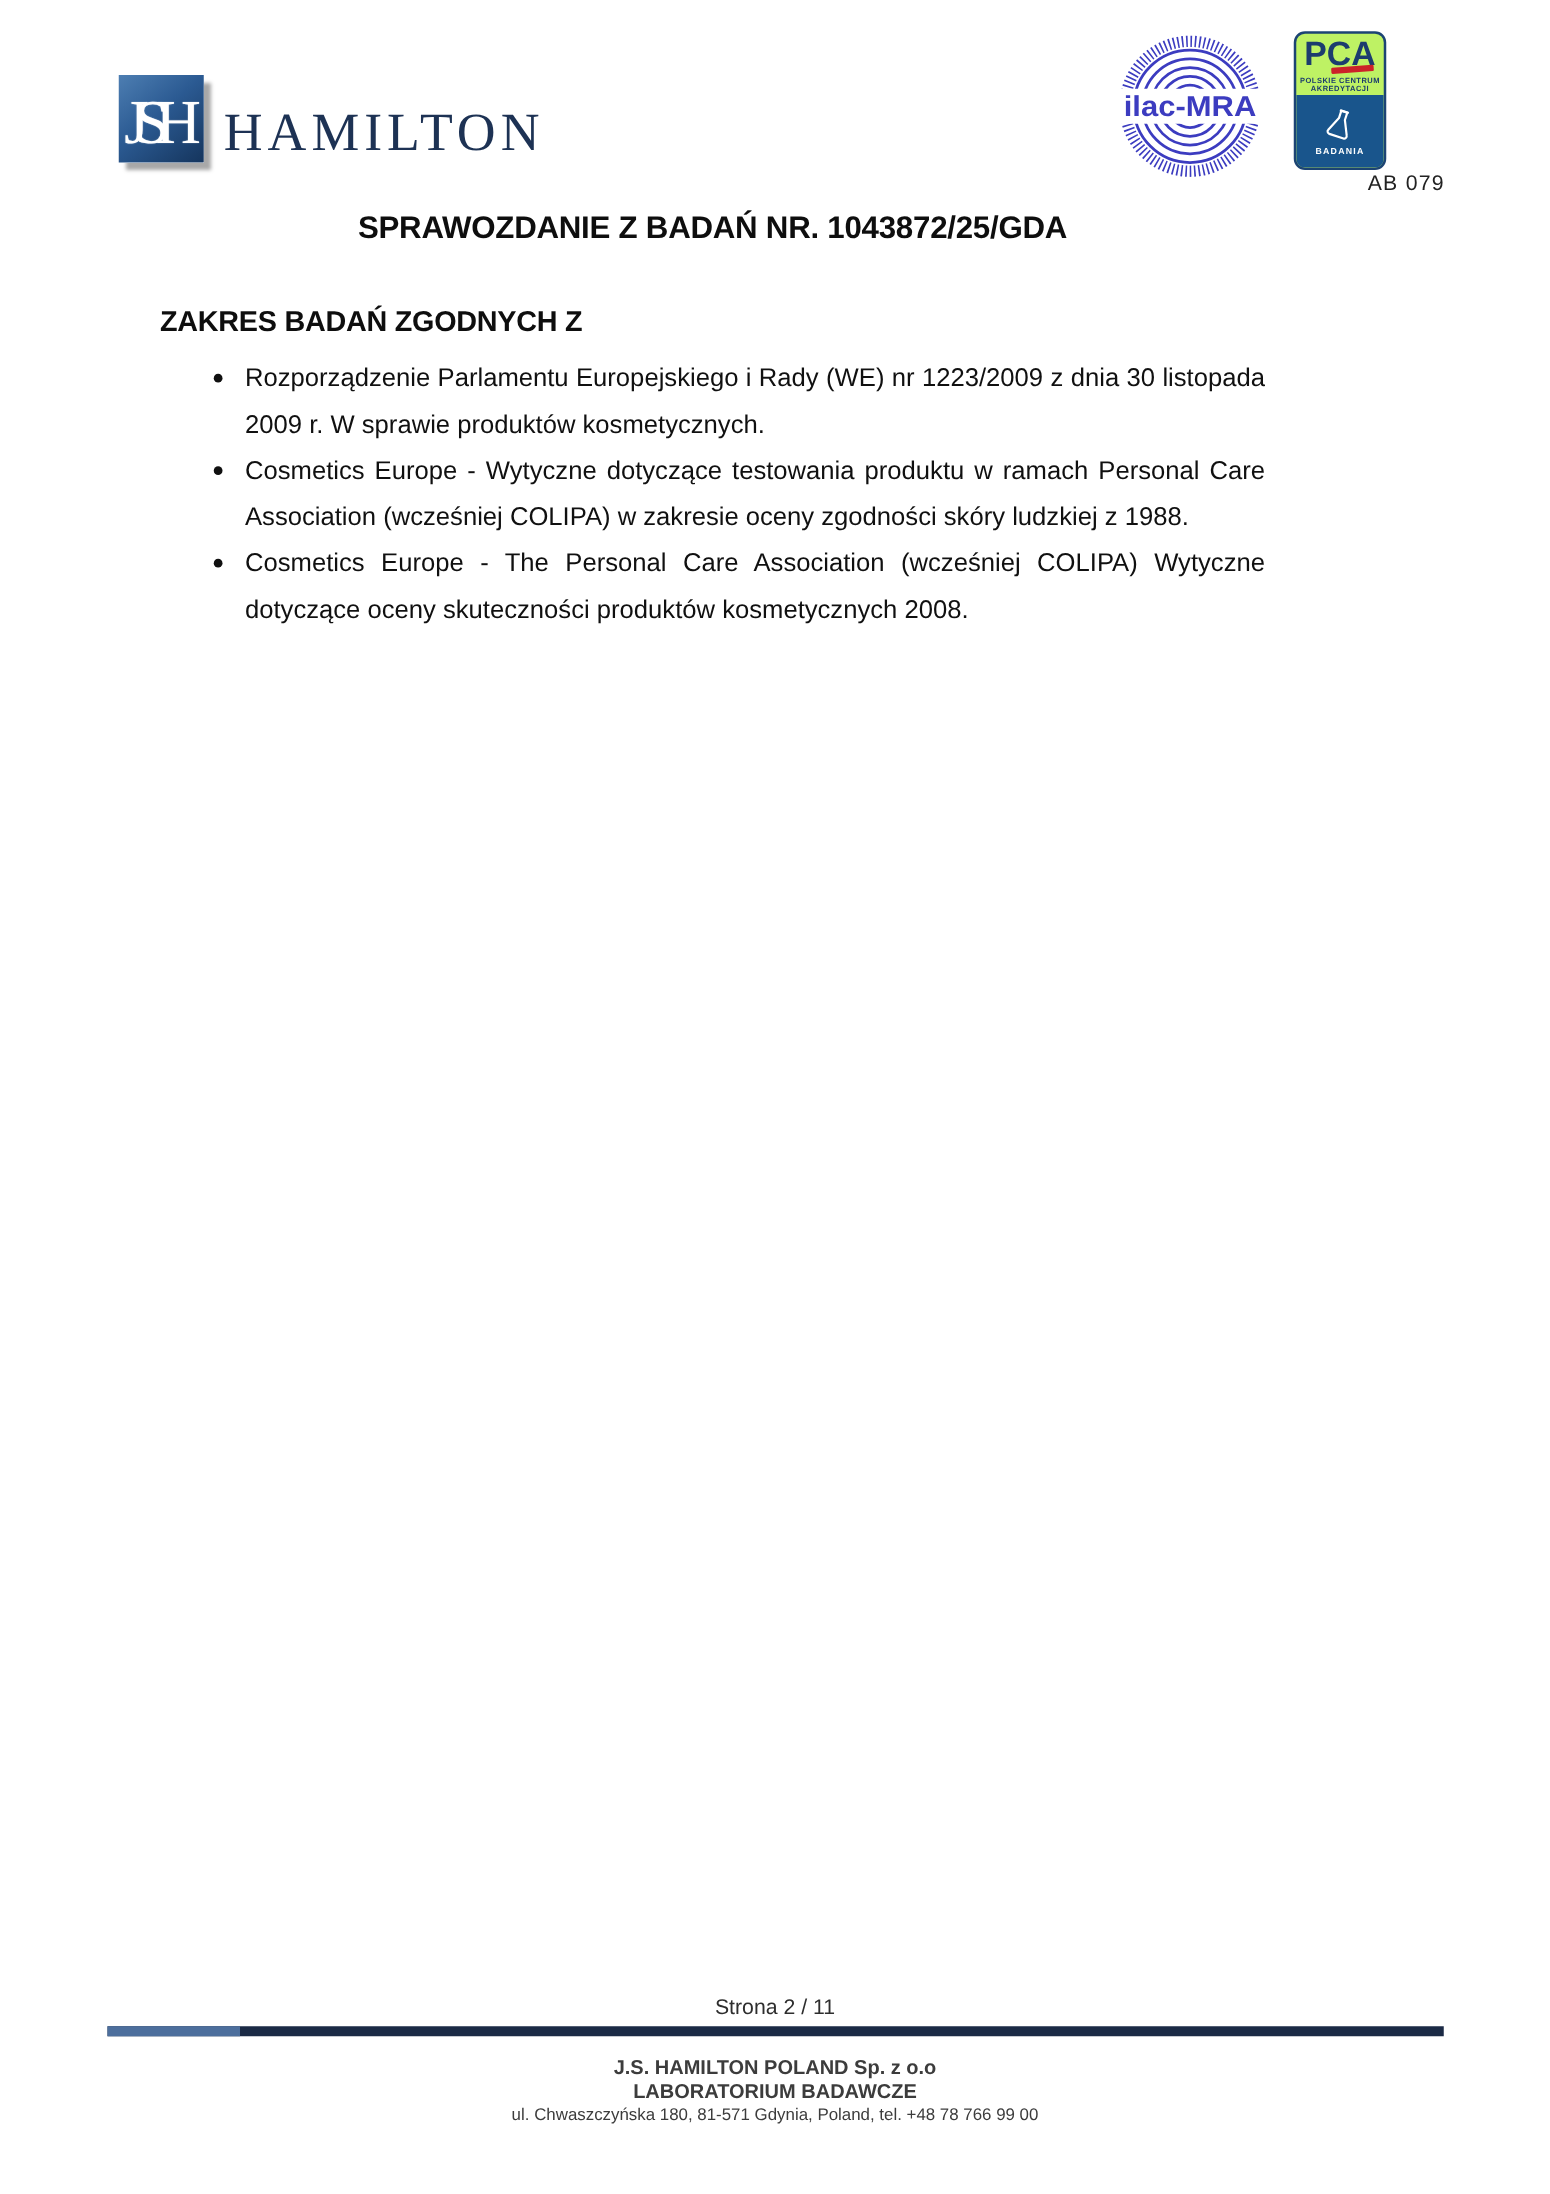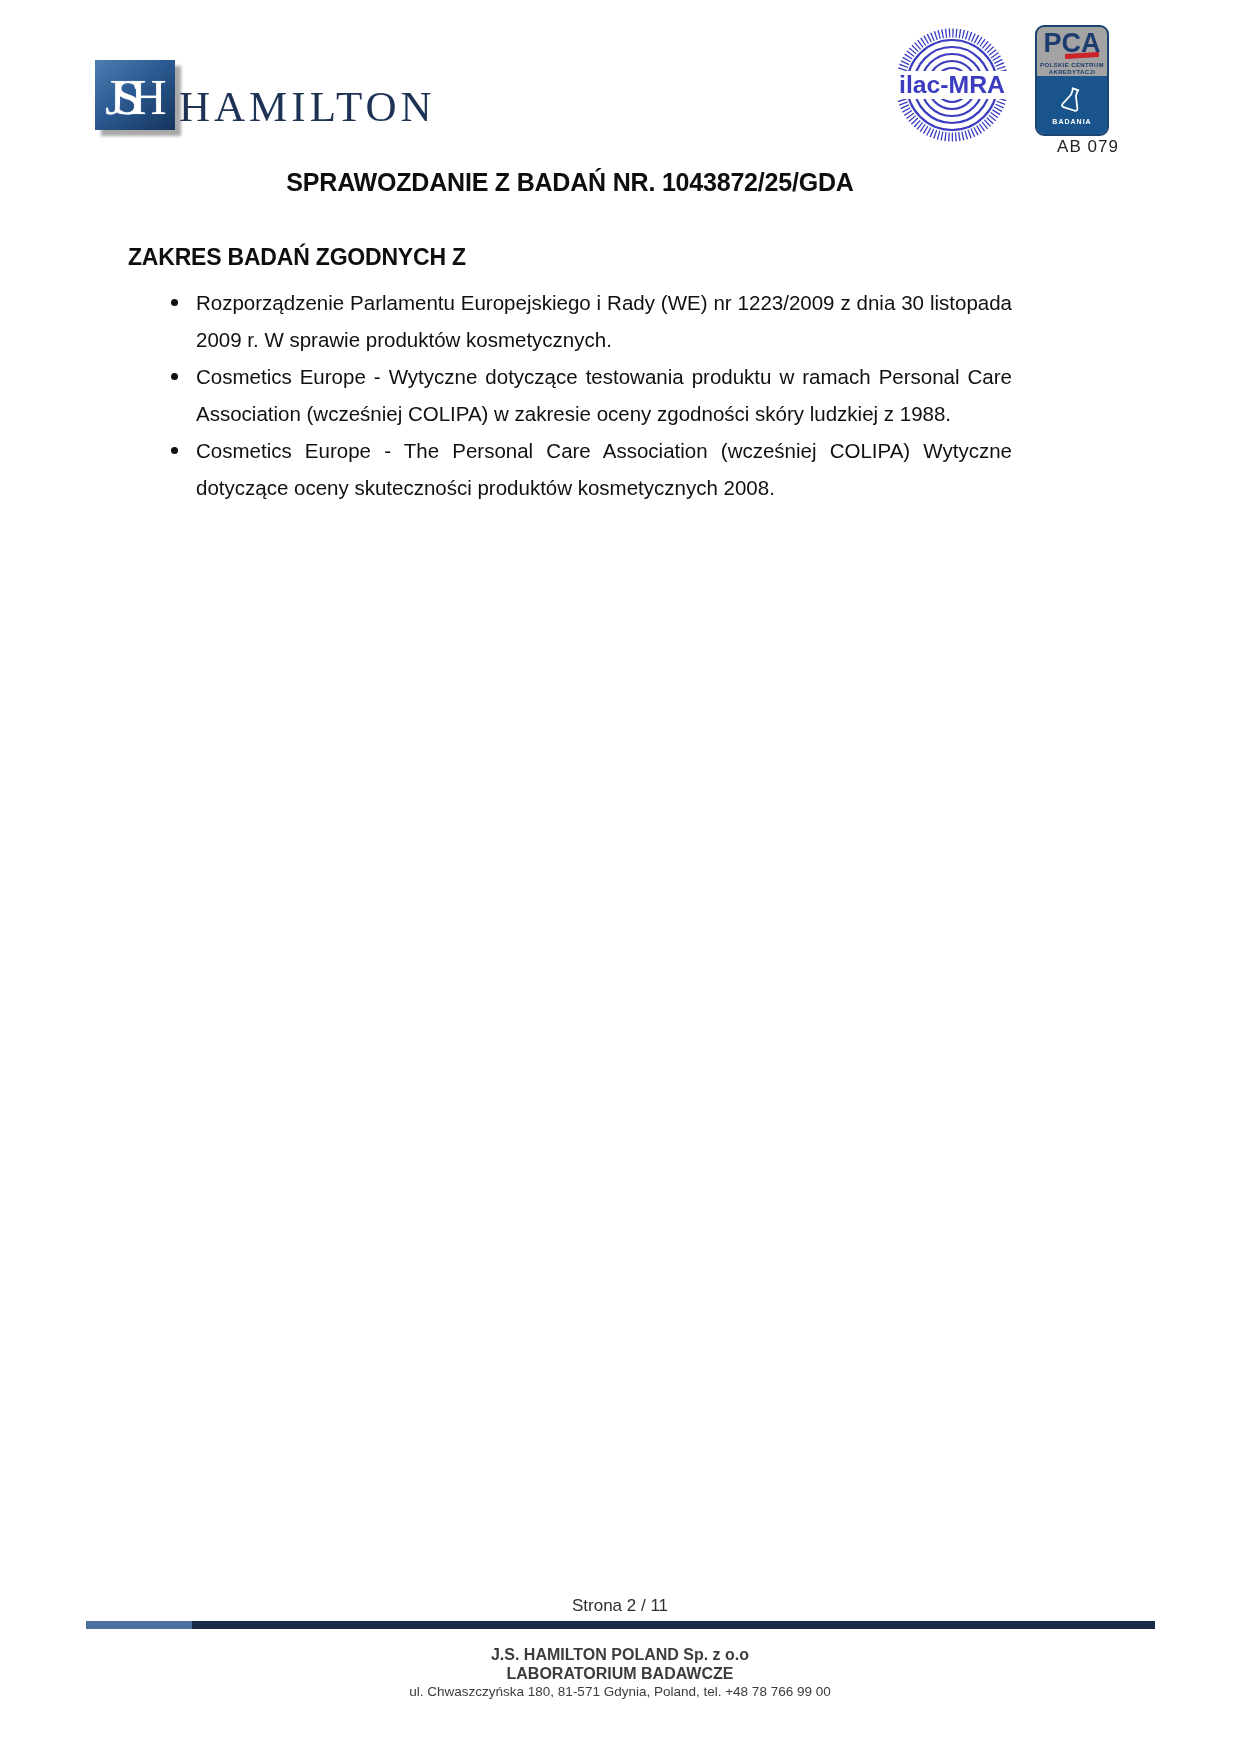--- a/index.html
+++ b/index.html
@@ -5,21 +5,21 @@
   * { margin:0; padding:0; box-sizing:border-box; }
   html,body { background:#ffffff; }
   body { font-family:"Liberation Sans", sans-serif; }
   .page {
     position:relative; width:1240px; height:1755px;
     background:#ffffff; overflow:hidden; margin:0 auto;
   }
 
   
   .jsh-logo {
-    position:absolute; left:95px; top:60px; width:80px; height:70px;
+    position:absolute; left:95px; top:60px; width:68px; height:70px;
     background:linear-gradient(140deg,#4d7eb2 0%,#2b5a92 45%,#15355d 100%);
     box-shadow:6px 6px 3px #a8a8a8;
     display:flex; align-items:center; justify-content:center;
   }
   .jsh-monogram {
     color:#ffffff; font-family:"Liberation Serif", serif;
     font-size:50px; letter-spacing:-11px; padding-right:9px;
     text-shadow:0 0 1px rgba(255,255,255,.6);
     line-height:1; margin-top:4px;
   }
@@ -27,21 +27,21 @@
     position:absolute; left:179px; top:76px;
     font-family:"Liberation Serif", serif;
     font-size:43px; letter-spacing:4px; color:#1d3254;
     line-height:62px; white-space:nowrap;
   }
 
   
   .ilac-stamp { position:absolute; left:894px; top:27px; width:116px; height:116px; }
   .pca-badge {
     position:absolute; left:1035px; top:25px; width:74px; height:111px;
-    border:2px solid #1c4473; border-radius:9px; background:#a3a3a3;
+    border:2px solid #1c4473; border-radius:9px; background:#bef264;
     overflow:hidden; display:flex; flex-direction:column;justify-content:space-between;
   }
   .pca-top { flex:0 0 49px; text-align:center; position:relative; }
   .pca-acronym {
     font-weight:bold; font-size:27px; color:#1c3c6e; letter-spacing:0;
     line-height:27px; margin-top:3px;
   }
   .pca-swoosh {
     position:absolute; left:28px; top:26px; width:34px; height:5px;
     background:#cc2229; transform:rotate(-4deg); border-radius:1px;
@@ -50,21 +50,21 @@
     font-size:6px; font-weight:bold; color:#1c3c6e; line-height:7px;
     margin-top:5px; letter-spacing:.4px;
   }
   .pca-bottom {
     flex:1; background:#19558c; display:flex; flex-direction:column;
     align-items:center; justify-content:center; gap:3px;
   }
   .pca-flask { width:30px; height:30px; }
   .pca-badania { color:#ffffff; font-size:7px; font-weight:bold; letter-spacing:1px; }
   .pca-number {
-    position:absolute; left:1047px; top:137px; width:82px; text-align:center;
+    position:absolute; left:1084px; top:137px; width:82px; text-align:center;
     font-size:17px; color:#222222; letter-spacing:1px;
   }
 
   
   .doc-title {
     position:absolute; left:128px; top:168px; width:884px;
     text-align:center; font-size:25px; font-weight:bold; color:#0e0e0e;
     letter-spacing:-.2px; white-space:nowrap;
   }
   .doc-heading {

